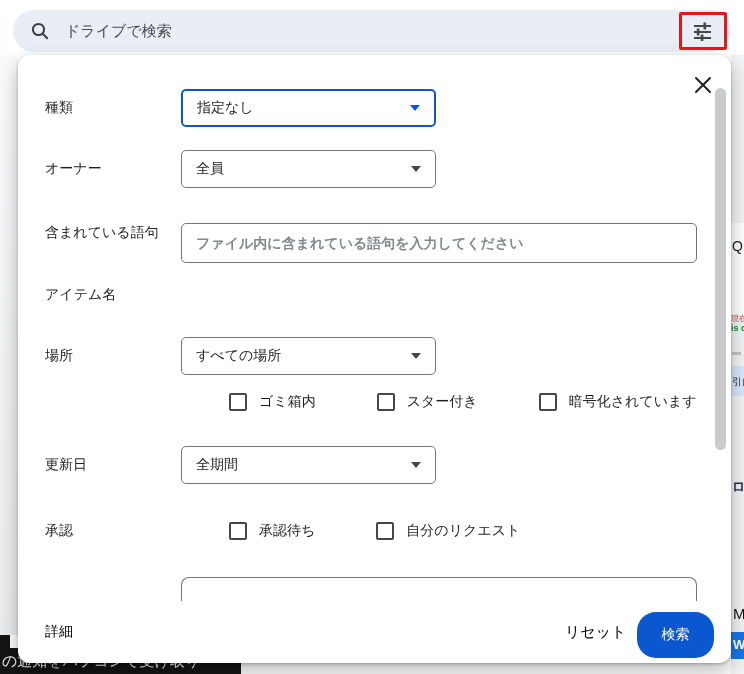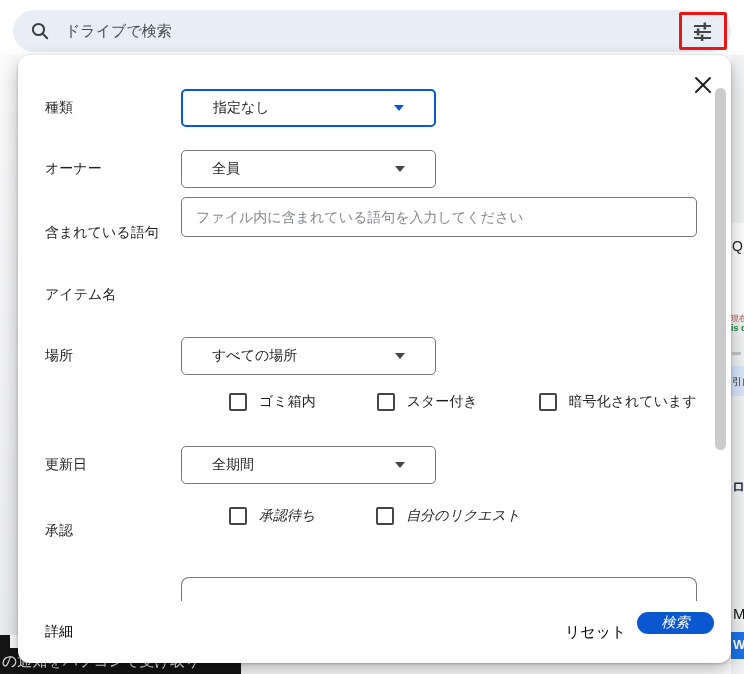--- a/index.html
+++ b/index.html
@@ -49,44 +49,44 @@
     box-shadow:0 1px 3px rgba(0,0,0,.25), 0 8px 20px rgba(0,0,0,.28); }
   .close-btn { position:absolute; left:674px; top:19px; width:21px; height:21px;
     display:flex; align-items:center; justify-content:center; cursor:pointer; }
   .scroll-thumb { position:absolute; left:697px; top:33px; width:11px; height:362px;
     background:#c9cbcd; border-radius:6px; }
   .flabel { position:absolute; left:27px; font-size:14px; font-weight:500;
     color:#1f1f1f; display:flex; align-items:center;text-align:center; }
   .select { position:absolute; left:163px; width:255px; height:38px;
     border:1px solid #747775; border-radius:5px; background:#fff;
     display:flex; align-items:center; justify-content:space-between;
-    padding:0 30px; font-size:14px; color:#1f1f1f; cursor:pointer; }
+    padding:0 14px; font-size:14px; color:#1f1f1f; cursor:pointer; }
   .select.focused { border:2px solid #0b57d0; }
   .caret { width:0; height:0; border-left:5px solid transparent;
     border-right:5px solid transparent; border-top:6px solid #444746; }
   .select.focused .caret { border-top-color:#0b57d0; }
   .tinput { position:absolute; left:163px; width:516px; height:40px;
     border:1px solid #747775; border-radius:5px; padding:0 14px; font-size:14px;
     color:#1f1f1f; background:#fff; outline:none;
     font-family:"Liberation Sans","DejaVu Sans",sans-serif; }
   .tinput::placeholder { color:#84888d; opacity:1; }
   .cb-row { position:absolute; left:179px; display:flex; align-items:center; }
   .cb-group { display:flex; align-items:center; margin-right:29px; cursor:pointer;padding-left:32px; }
   .cb-box { width:18px; height:18px; border:2px solid #444746; border-radius:2px;
     background:#fff; margin-right:12px; flex:none; }
   .cb-label { font-size:14px; color:#1f1f1f; }
   .partial-input { position:absolute; left:163px; top:522px; width:516px; height:24px;
     border:1px solid #747775; border-bottom:none; border-radius:8px 8px 0 0;
     background:#fff; }
   .link { position:absolute; font-size:14px; color:#000000; cursor:pointer; }
   .adv-link { left:27px; top:568px; }
   .reset-link { left:547px; top:568px; font-size:15px; }
-  .search-btn { position:absolute; left:619px; top:557px; width:77px; height:22px;
+  .search-btn { position:absolute; left:619px; top:557px; width:77px; height:46px;
     border-radius:19px; background:#0b57d0; color:#fff; font-size:14px;
-    display:flex; align-items:center; justify-content:center; cursor:pointer; border:none;font-style:italic; }
+    display:flex; align-items:center; justify-content:center; cursor:pointer; border:none; }
 </style>
 </head>
 <body>
 
 <div class="left-strip"></div>
 
 <div class="right-strip">
   <div class="frag frag-white-band"></div>
   <div class="frag frag-qp">QP</div>
   <div class="frag frag-red">現在</div>
@@ -146,21 +146,21 @@
     <span class="caret"></span>
   </div>
 
   <div class="flabel" style="top:95px; height:38px;">オーナー</div>
   <div class="select" style="top:95px;">
     <span>全員</span>
     <span class="caret"></span>
   </div>
 
   <div class="flabel" style="top:158px; height:40px;">含まれている語句</div>
-  <input class="tinput" style="top: 142px;" type="text" placeholder="ファイル内に含まれている語句を入力してください">
+  <input class="tinput" style="top: 168px; font-weight: bold;" type="text" placeholder="ファイル内に含まれている語句を入力してください">
 
   <div class="flabel" style="top:220px; height:40px;">アイテム名</div>
 
   <div class="flabel" style="top:282px; height:38px;">場所</div>
   <div class="select" style="top:282px;">
     <span>すべての場所</span>
     <span class="caret"></span>
   </div>
 
   <div class="cb-row" style="top:338px;">
@@ -178,21 +178,21 @@
     </div>
   </div>
 
   <div class="flabel" style="top:391px; height:38px;">更新日</div>
   <div class="select" style="top:391px;">
     <span>全期間</span>
     <span class="caret"></span>
   </div>
 
   <div class="flabel" style="top:467px; height:18px;">承認</div>
-  <div class="cb-row" style="top:452px;font-style:italic;">
+  <div class="cb-row" style="top:467px;">
     <div class="cb-group">
       <span class="cb-box"></span>
       <span class="cb-label">承認待ち</span>
     </div>
     <div class="cb-group">
       <span class="cb-box"></span>
       <span class="cb-label">自分のリクエスト</span>
     </div>
   </div>
 

